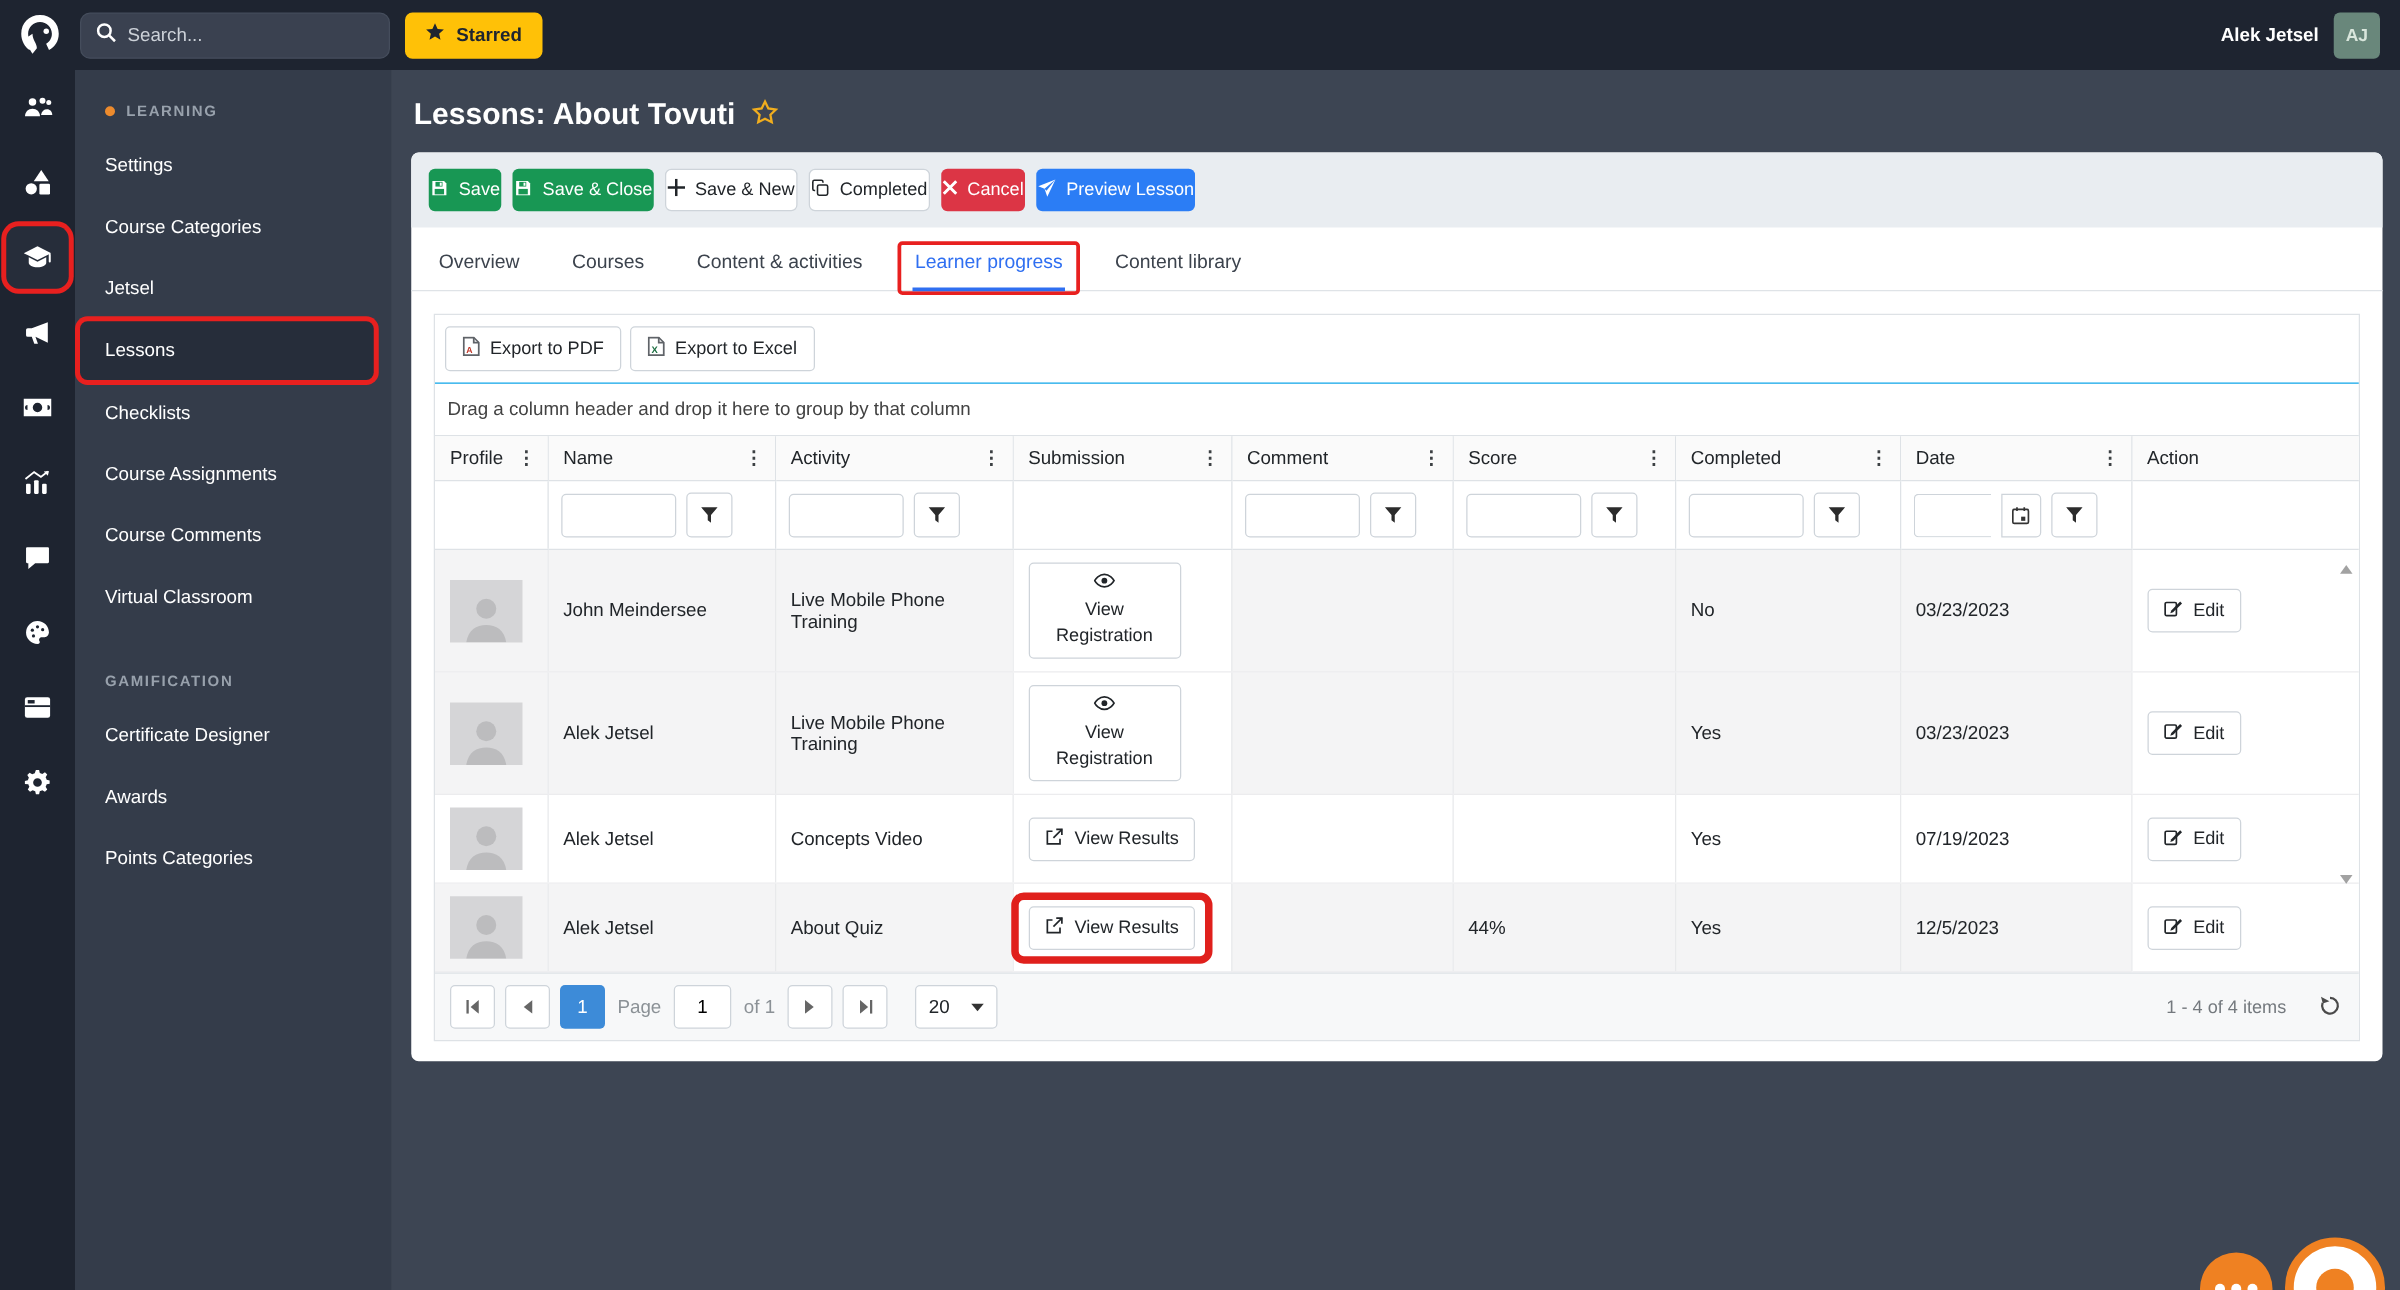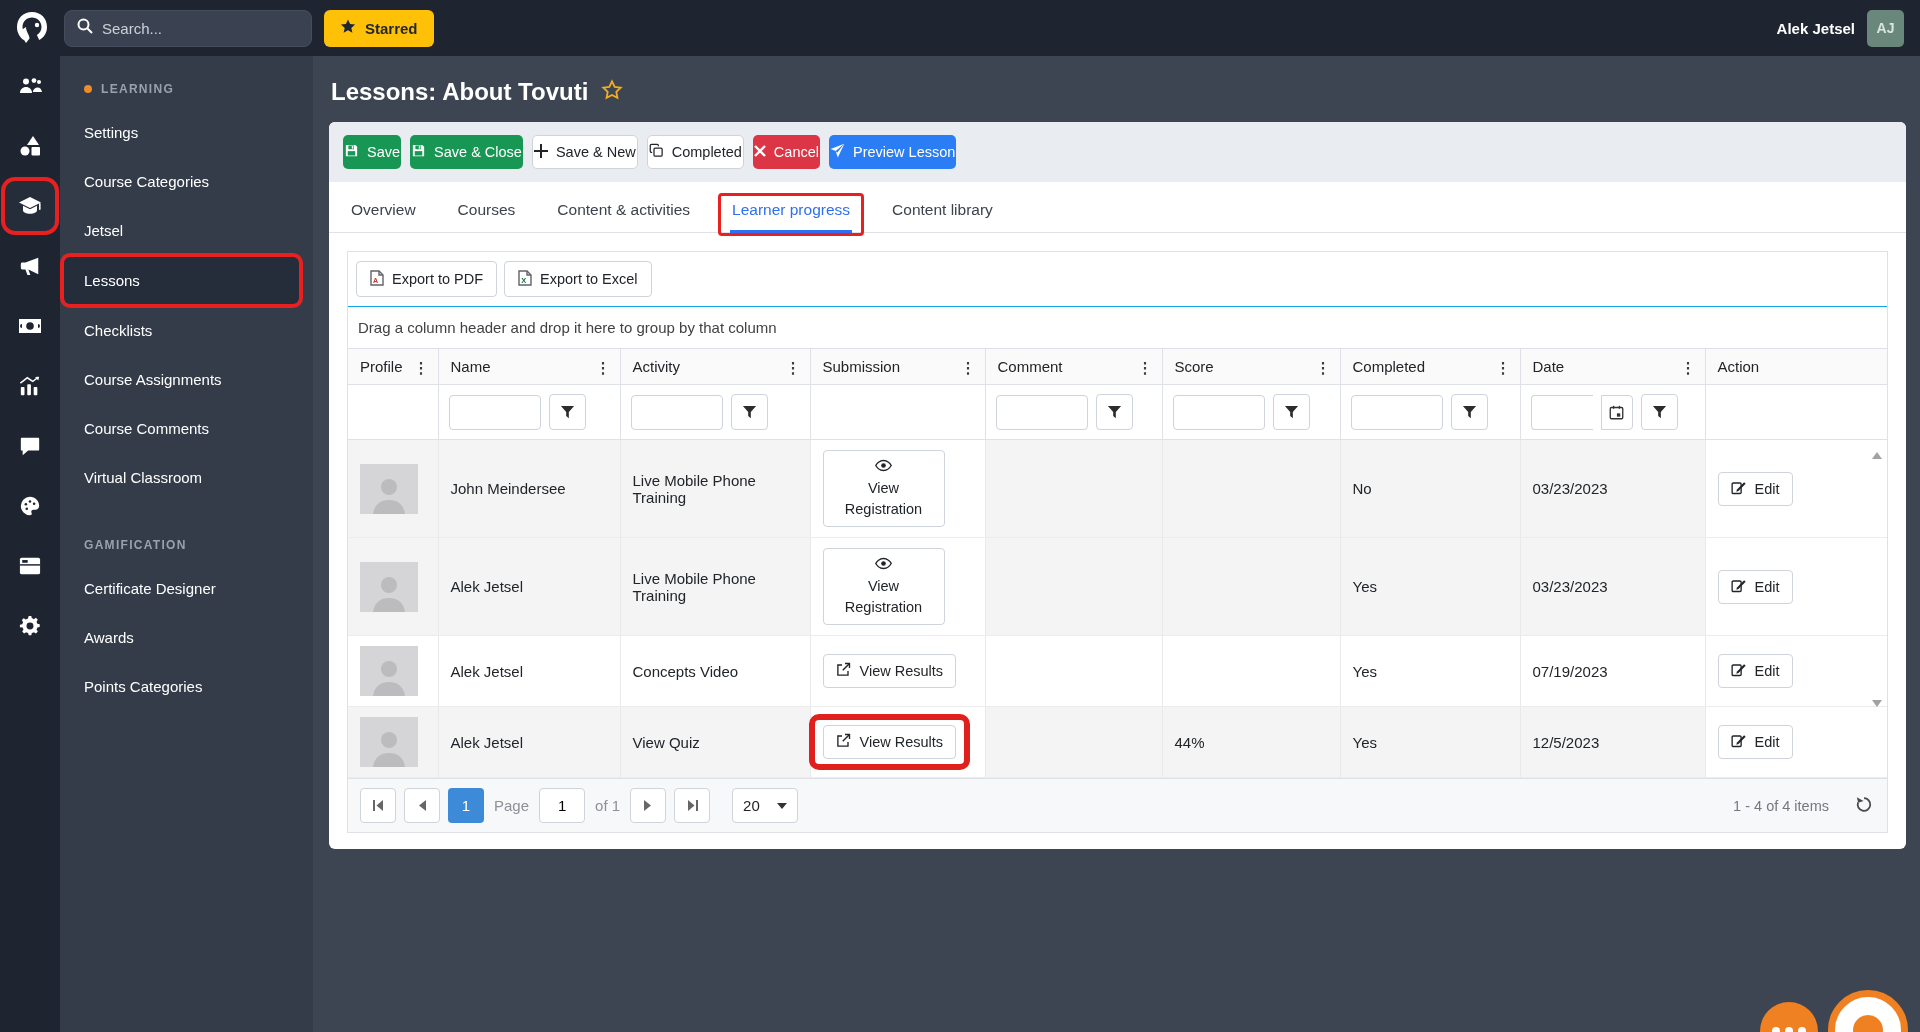--- a/index.html
+++ b/index.html
@@ -547,21 +547,21 @@
           <tr class="shaded r-last">
             <td>
                 <span class="avatar-ph">
                   <svg width="44" height="42" viewBox="0 0 44 42">
                     <circle cx="22" cy="15" r="8" fill="#bcbcbe"></circle>
                     <path d="M6 42c1.5-10 8-14 16-14s14.5 4 16 14z" fill="#bcbcbe"></path>
                   </svg>
                 </span>
               </td>
             <td>Alek Jetsel</td>
-            <td>View Quiz</td>
+            <td>About Quiz</td>
             <td class="cell-white"><span class="annot-wrap"><button class="cell-btn">
                     <span><svg width="15" height="15" viewBox="0 0 20 20" fill="none" stroke="#212529" stroke-width="1.8">
                         <path d="M8 4H2.5v13.5H16V12"></path>
                         <path d="M12 2h6v6"></path>
                         <path d="M18 2L9 11"></path>
                       </svg></span>
                     <span>View Results</span>
                   </button></span></td>
             <td></td>
             <td>44%</td>

